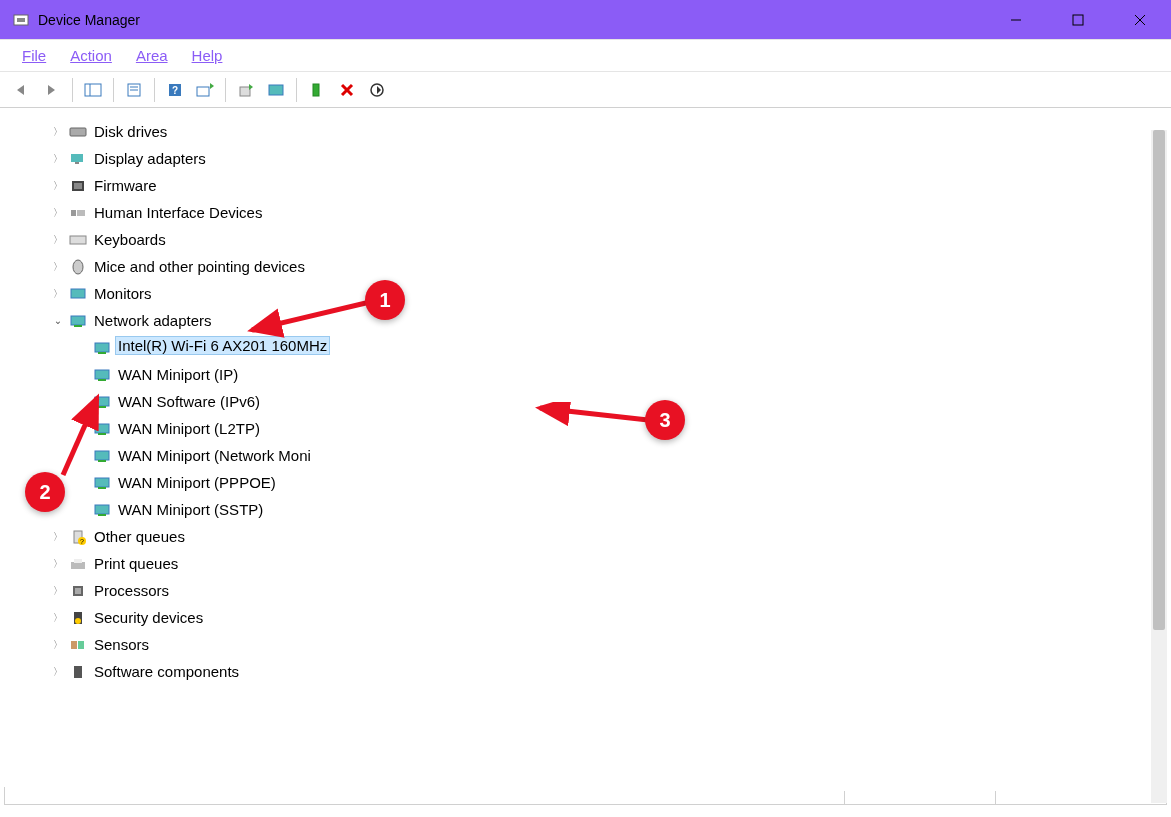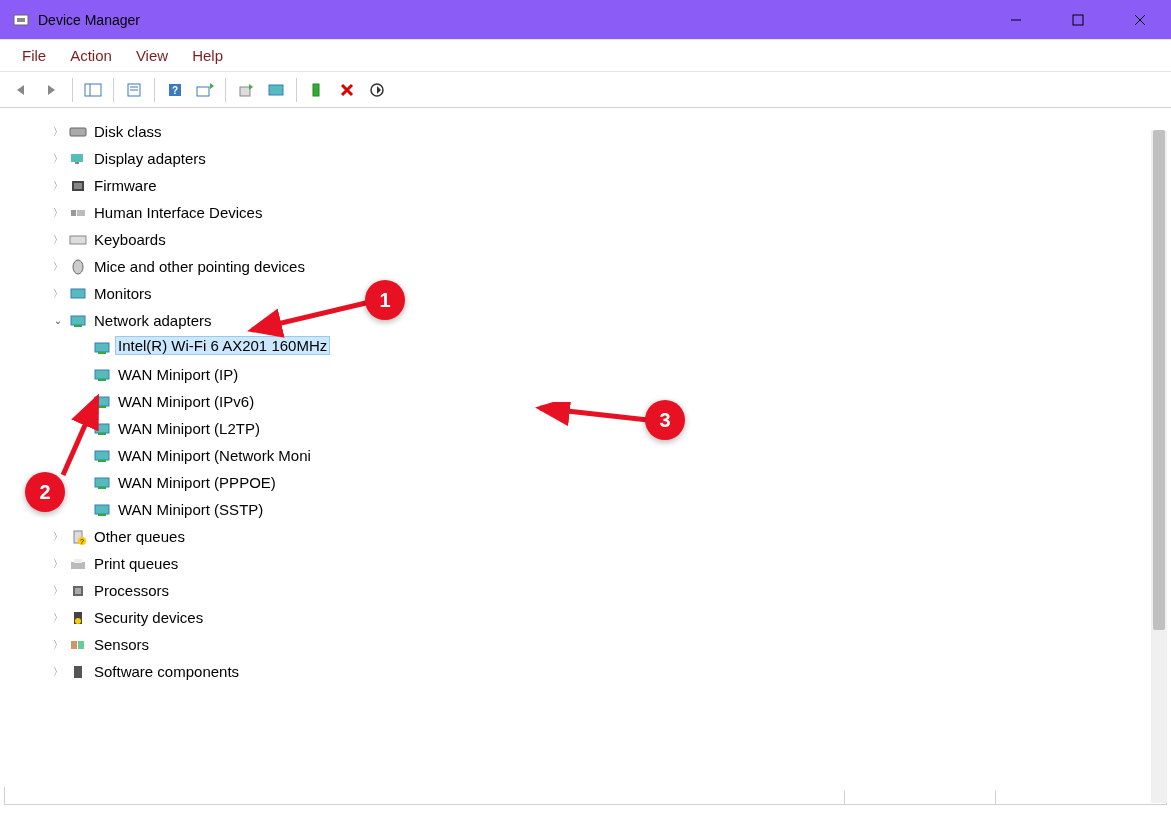--- a/index.html
+++ b/index.html
@@ -9,21 +9,21 @@
 
 .titlebar { height: 40px; background: #8b5cf6; display: flex; align-items: center; padding-left: 12px; border-bottom: 1px solid #e5e5e5; }
 .titlebar-icon { width: 18px; height: 18px; margin-right: 8px; display: flex; align-items: center; justify-content: center; }
 .titlebar-title { font-size: 14px; color: #000; }
 .ctrl { margin-left: auto; display: flex; height: 100%; }
 .ctrl-btn { width: 62px; height: 100%; display: flex; align-items: center; justify-content: center; color: #000; }
 .ctrl-btn svg { stroke: #000; fill: none; stroke-width: 1; }
 
 
 .menubar { height: 32px; display: flex; align-items: center; padding-left: 10px; background: #fff; border-bottom: 1px solid #e5e5e5; }
-.menu-item { font-size: 15px; color: #7f1d1d; padding: 4px 12px; }
+.menu-item { font-size: 15px; color: #8b5cf6; padding: 4px 12px; text-decoration: underline; }
 
 
 .toolbar { height: 36px; display: flex; align-items: center; padding-left: 8px; background: #fff; border-bottom: 1px solid #d0d0d0; gap: 2px; }
 .tb { width: 28px; height: 28px; display: flex; align-items: center; justify-content: center; }
 .tb-sep { width: 1px; height: 24px; background: #d0d0d0; margin: 0 4px; }
 
 
 .client { position: absolute; left: 0; right: 0; top: 108px; bottom: 30px; padding: 10px 0 0 14px; background: #fff; }
 .inner-border { position: absolute; left: 4px; right: 4px; top: 112px; bottom: 12px; border: 1px solid #d0d0d0; pointer-events: none; }
 
@@ -83,21 +83,21 @@
           <line x1="11" y1="1" x2="1" y2="11"></line>
         </svg>
       </div>
   </div>
 </div>
 
 
 <div class="menubar">
   <span class="menu-item">File</span>
   <span class="menu-item">Action</span>
-  <span class="menu-item">View</span>
+  <span class="menu-item">Area</span>
   <span class="menu-item">Help</span>
 </div>
 
 
 <div class="toolbar">
   <div class="tb">
       <svg width="16" height="14">
         <polygon points="10,2 3,7 10,12" fill="#888"></polygon>
       </svg>
     </div>
@@ -171,21 +171,21 @@
 
 <div class="client">
   <div class="tree">
     <div class="row ind1">
         <span class="chev">〉</span>
         <span class="icn">
           <svg width="18" height="14">
             <rect x="1" y="3" width="16" height="8" rx="1" fill="#aaa" stroke="#666"></rect>
           </svg>
         </span>
-        <span class="lbl">Disk class</span>
+        <span class="lbl">Disk drives</span>
       </div>
     <div class="row ind1">
         <span class="chev">〉</span>
         <span class="icn">
           <svg width="18" height="14">
             <rect x="2" y="2" width="12" height="8" fill="#5bb"></rect>
             <rect x="6" y="10" width="4" height="2" fill="#888"></rect>
           </svg>
         </span>
         <span class="lbl">Display adapters</span>
@@ -267,21 +267,21 @@
         </span>
         <span class="lbl">WAN Miniport (IP)</span>
       </div>
     <div class="row ind2">
         <span class="icn">
           <svg width="18" height="14">
             <rect x="2" y="2" width="14" height="9" fill="#5bb" stroke="#3a7abd"></rect>
             <rect x="5" y="11" width="8" height="2" fill="#3a3"></rect>
           </svg>
         </span>
-        <span class="lbl">WAN Miniport (IPv6)</span>
+        <span class="lbl">WAN Software (IPv6)</span>
       </div>
     <div class="row ind2">
         <span class="icn">
           <svg width="18" height="14">
             <rect x="2" y="2" width="14" height="9" fill="#5bb" stroke="#3a7abd"></rect>
             <rect x="5" y="11" width="8" height="2" fill="#3a3"></rect>
           </svg>
         </span>
         <span class="lbl">WAN Miniport (L2TP)</span>
       </div>

